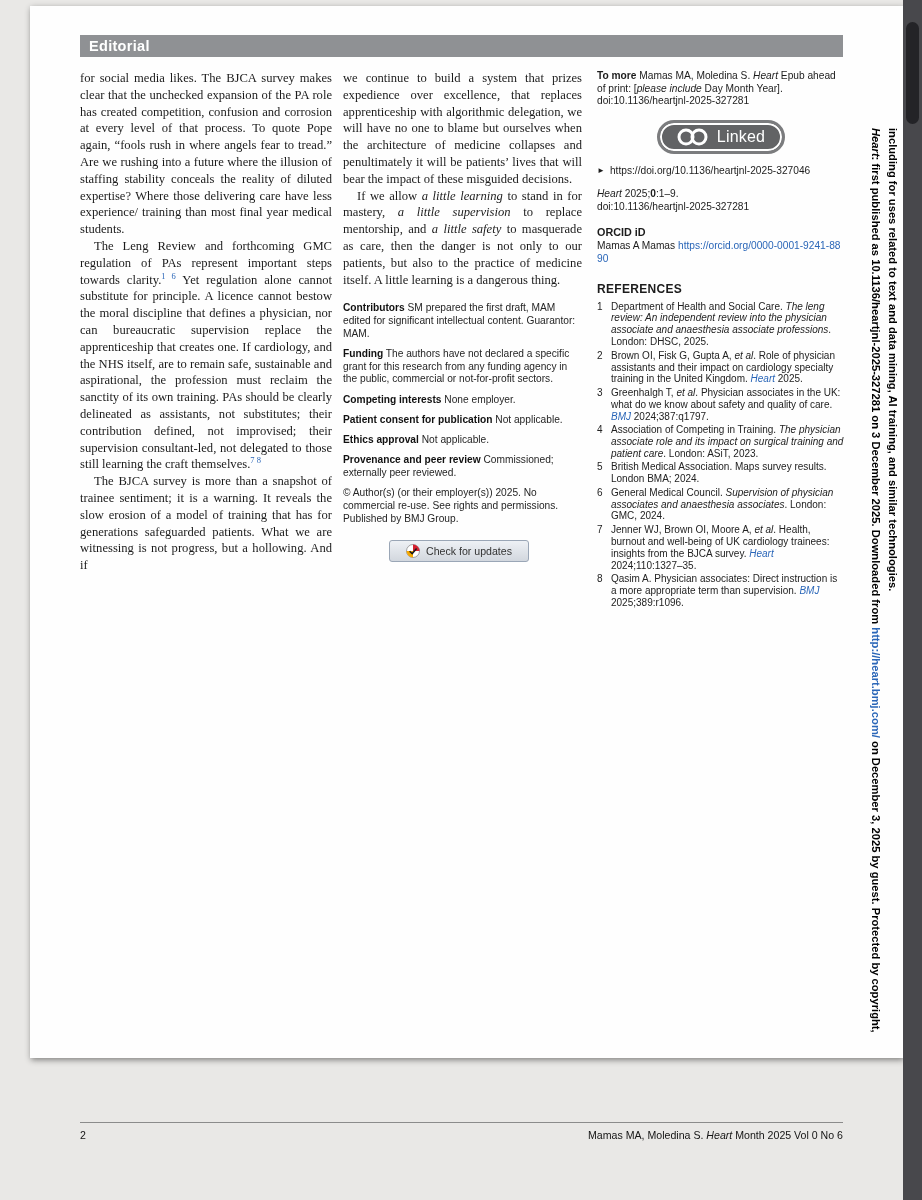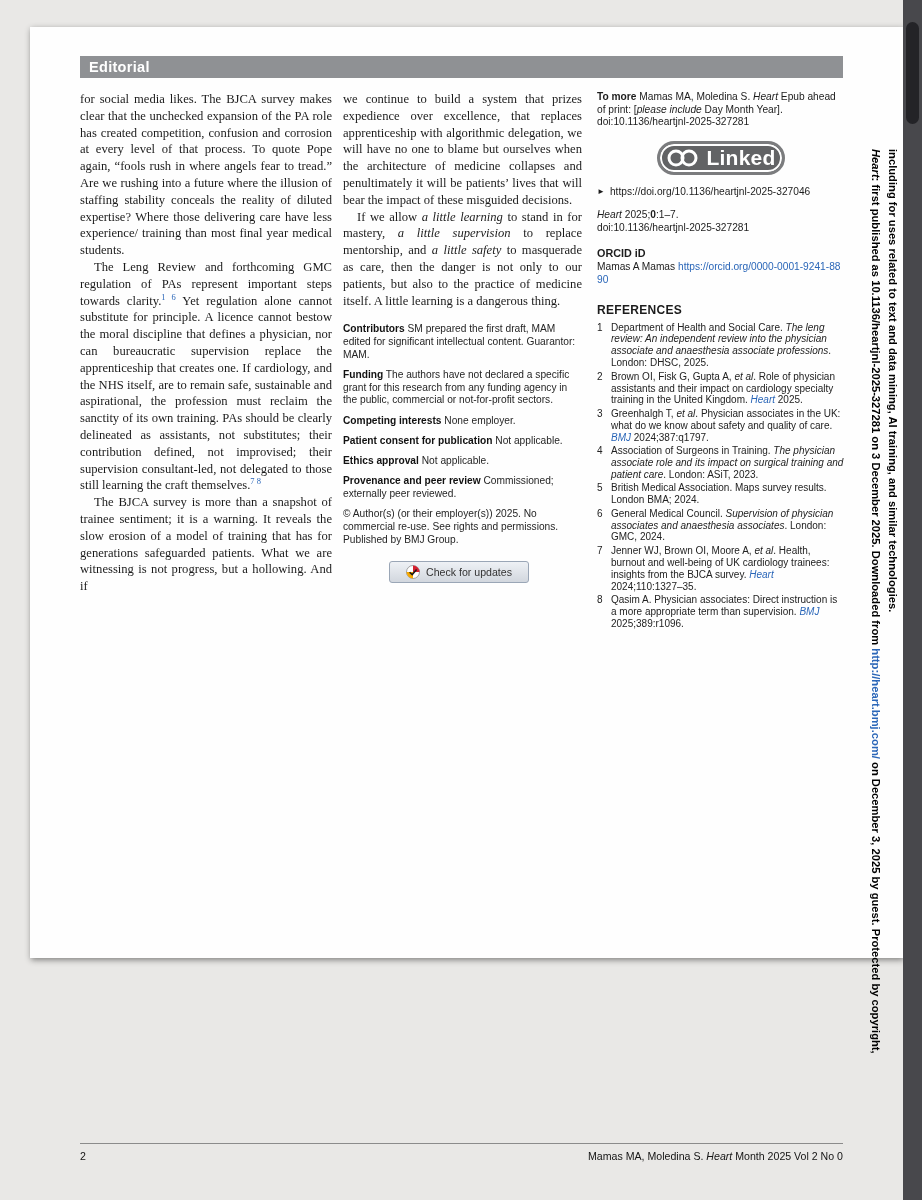--- a/index.html
+++ b/index.html
@@ -5,24 +5,23 @@
   * { margin:0; padding:0; box-sizing:border-box; }
   html,body { width:922px; height:1200px; }
   body {
     background:#e9e8e6;
     font-family:"Liberation Sans", sans-serif;
     position:relative;
     overflow:hidden;
     color:#1c1c1c;
   }
   .page {
-    position:absolute; left:30px; top:6px; width:873px; height:931px;
+    position:absolute; left:30px; top:6px; width:873px; height:1052px;
     background:#fefefe;
     box-shadow:1px 2px 6px rgba(0,0,0,.45);
-    margin-top:21px;
   }
   .banner {
     position:absolute; left:50px; top:29px; width:763px; height:22px;
     background:#8f9194; color:#ffffff;
     font-size:14.5px; font-weight:bold; line-height:22px;
     padding-left:9px; letter-spacing:.3px;
   }
   .col { position:absolute; top:64px; }
   .col1 { left:50px;  width:252px; }
   .col2 { left:313px; width:239px; }
@@ -51,21 +50,21 @@
   }
   
   .linked-badge {
     margin:12px auto 10px; width:128px; height:34px;
     background:#626365;
     border:3px solid #7b7c7e; border-radius:20px;
     box-shadow:inset 0 0 0 2px #ffffff;
     display:flex; align-items:center; justify-content:center; gap:7px;
     color:#fff; cursor:pointer;
   }
-  .linked-badge .label { font-size:21px; font-weight:bold; letter-spacing:.2px;text-align:right; }
+  .linked-badge .label { font-size:16px; font-weight:normal; letter-spacing:.2px;text-align:right; }
   .cite { font-size:10.2px; line-height:12.7px; margin-bottom:4px; }
   .doiline { font-size:10.2px; line-height:13px; margin:4px 0 10px; display:flex; gap:5px; align-items:flex-start; }
   .doiline .tri { font-size:8px; line-height:13px; }
   .small-cite { font-size:10.2px; line-height:13px; font-style:normal; }
   .orcid-h { font-size:10.8px; font-weight:bold; margin:13px 0 2px; }
   .refs-h { font-size:12px; font-weight:bold; letter-spacing:.3px; margin:16px 0 5px; }
   .ref { display:flex; font-size:10px; line-height:11.9px; margin-bottom:1.5px; color:#222; }
   .ref .num { width:14px; flex:none; }
   .ref .rtxt { flex:1; }
   
@@ -138,21 +137,21 @@
         </svg>
       </span>
       <span class="label">Linked</span>
     </div>
 
     <p class="doiline">
       <span class="tri">►</span>
       <span>https://doi.org/10.1136/heartjnl-2025-327046</span>
     </p>
 
-    <p class="small-cite"><i>Heart</i><span> 2025;</span><b>0</b><span>:1–7.</span></p>
+    <p class="small-cite"><i>Heart</i><span> 2025;</span><b>0</b><span>:1–9.</span></p>
     <p class="small-cite">doi:10.1136/heartjnl-2025-327281</p>
 
     <h4 class="orcid-h">ORCID iD</h4>
     <p class="cite"><span>Mamas A Mamas </span><a>https://orcid.org/0000-0001-9241-8890</a></p>
 
     <h3 class="refs-h">REFERENCES</h3>
     <div>
       <div class="ref">
           <span class="num">1</span>
           <span class="rtxt"><span>Department of Health and Social Care. </span><i>The leng review: An independent review into the physician associate and anaesthesia associate professions</i><span>. London: DHSC, 2025.</span></span>
@@ -160,21 +159,21 @@
       <div class="ref">
           <span class="num">2</span>
           <span class="rtxt"><span>Brown OI, Fisk G, Gupta A, </span><i>et al</i><span>. Role of physician assistants and their impact on cardiology specialty training in the United Kingdom. </span><a class="italic">Heart</a><span> 2025.</span></span>
         </div>
       <div class="ref">
           <span class="num">3</span>
           <span class="rtxt"><span>Greenhalgh T, </span><i>et al</i><span>. Physician associates in the UK: what do we know about safety and quality of care. </span><a class="italic">BMJ</a><span> 2024;387:q1797.</span></span>
         </div>
       <div class="ref">
           <span class="num">4</span>
-          <span class="rtxt"><span>Association of Surgeons in Training. </span><i>The physician associate role and its impact on surgical training and patient care</i><span>. London: ASiT, 2023.</span></span>
+          <span class="rtxt"><span>Association of Competing in Training. </span><i>The physician associate role and its impact on surgical training and patient care</i><span>. London: ASiT, 2023.</span></span>
         </div>
       <div class="ref">
           <span class="num">5</span>
           <span class="rtxt"><span>British Medical Association. Maps survey results. London BMA; 2024.</span></span>
         </div>
       <div class="ref">
           <span class="num">6</span>
           <span class="rtxt"><span>General Medical Council. </span><i>Supervision of physician associates and anaesthesia associates</i><span>. London: GMC, 2024.</span></span>
         </div>
       <div class="ref">
@@ -185,20 +184,20 @@
           <span class="num">8</span>
           <span class="rtxt"><span>Qasim A. Physician associates: Direct instruction is a more appropriate term than supervision. </span><a class="italic">BMJ</a><span> 2025;389:r1096.</span></span>
         </div>
     </div>
   </div>
 
   <div class="sideways"><i>Heart</i><span>: first published as 10.1136/heartjnl-2025-327281 on 3 December 2025. Downloaded from </span><a>http://heart.bmj.com/</a><span> on December 3, 2025 by guest. Protected by copyright, including for uses related to text and data mining, AI training, and similar technologies.</span></div>
 
   <div class="footer">
     <span>2</span>
-    <span><span>Mamas MA, Moledina S. </span><i>Heart</i><span> Month 2025 Vol 2 No 0</span></span>
+    <span><span>Mamas MA, Moledina S. </span><i>Heart</i><span> Month 2025 Vol 0 No 6</span></span>
   </div>
 
 </div>
 
 <div class="scroll-track">
   <div class="scroll-thumb"></div>
 </div>
 
 </body></html>

